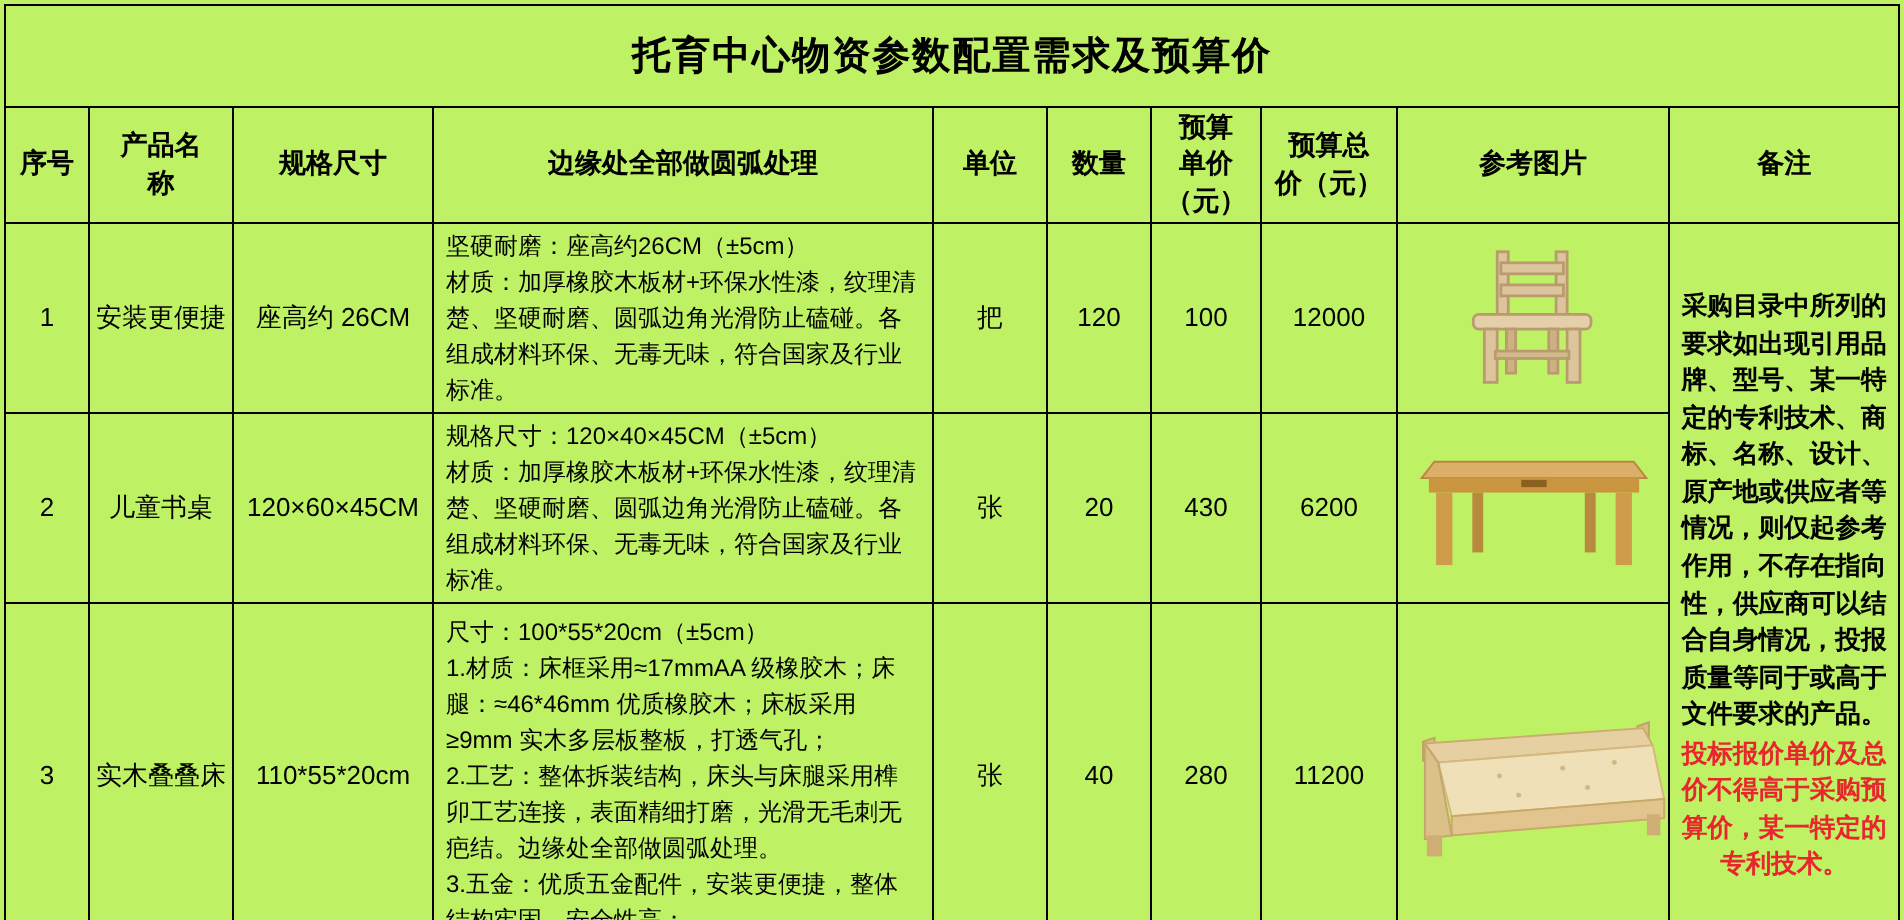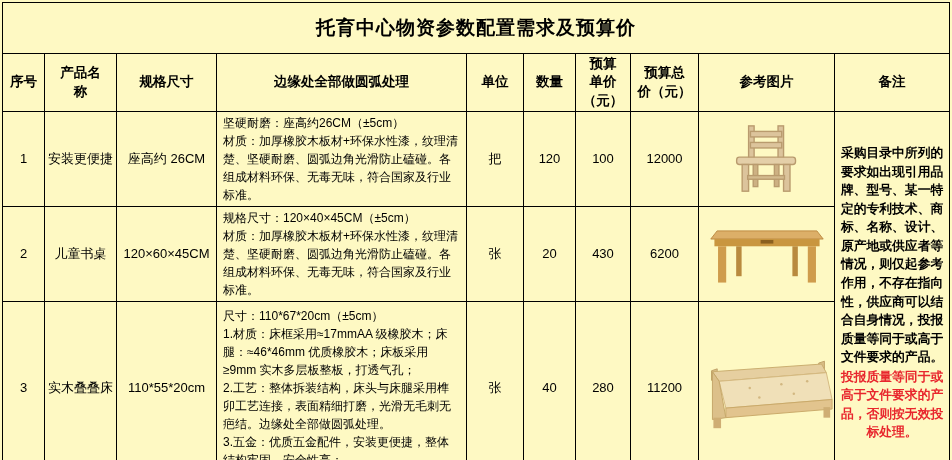--- a/index.html
+++ b/index.html
@@ -1,17 +1,17 @@
 <!DOCTYPE html>
 <html><head>
 <meta charset="utf-8">
 <style>
   html,body{margin:0;padding:0;background:#fff;color:#000;
     font-family:"Liberation Sans","DejaVu Sans",sans-serif;}
-  .sheet{width:952px;height:460px;box-sizing:border-box;padding:2px;background:#fef9c3;}
+  .sheet{width:952px;height:460px;box-sizing:border-box;padding:2px;background:#bef264;}
   table{border-collapse:collapse;table-layout:fixed;width:947px;}
   td,th{border:1px solid #000;padding:1px 3px;overflow:hidden;box-sizing:border-box;}
   .title-cell{height:51px;text-align:center;vertical-align:middle;
     font-size:19px;font-weight:bold;letter-spacing:1px;}
   thead .head th{height:58px;font-size:13.5px;font-weight:bold;text-align:center;
     vertical-align:middle;white-space:pre-line;line-height:1.35;padding:1px 2px;}
   .c{text-align:center;vertical-align:middle;font-size:13px;line-height:1.35;}
   .req{font-size:12px;line-height:1.5;text-align:left;vertical-align:middle;
     padding:2px 6px;}
   .req div{margin:0;}
@@ -88,21 +88,21 @@
             <rect x="35" y="46" width="5" height="24" fill="#cdb183"></rect>
             <rect x="58" y="46" width="5" height="24" fill="#cdb183"></rect>
             <rect x="23" y="46" width="7" height="29"></rect>
             <rect x="68" y="46" width="7" height="29"></rect>
             <rect x="29" y="58" width="40" height="4" fill="#d3ba8e"></rect>
           </g>
         </svg>
       </td>
       <td class="remark" rowspan="3">
         <span class="nm">采购目录中所列的要求如出现引用品牌、型号、某一特定的专利技术、商标、名称、设计、原产地或供应者等情况，则仅起参考作用，不存在指向性，供应商可以结合自身情况，投报质量等同于或高于文件要求的产品。</span>
-        <span class="hl" style="color: rgb(232, 38, 45);">投报质量等同于或高于文件要求的产品，否则按无效投标处理。</span>
+        <span class="hl" style="color: rgb(232, 38, 45);">投标报价单价及总价不得高于采购预算价，某一特定的专利技术。</span>
       </td>
     </tr>
 
     <tr class="r2">
       <td class="c">2</td>
       <td class="c">儿童书桌</td>
       <td class="c">120×60×45CM</td>
       <td class="req">
         <div>规格尺寸：120×40×45CM（±5cm）</div>
         <div>材质：加厚橡胶木板材+环保水性漆，纹理清楚、坚硬耐磨、圆弧边角光滑防止磕碰。各组成材料环保、无毒无味，符合国家及行业标准。</div>
@@ -122,21 +122,21 @@
           <rect x="93" y="29" width="6" height="33" fill="#b98a3e"></rect>
         </svg>
       </td>
     </tr>
 
     <tr class="r3">
       <td class="c">3</td>
       <td class="c">实木叠叠床</td>
       <td class="c">110*55*20cm</td>
       <td class="req">
-        <div>尺寸：110*67*20cm（±5cm）</div>
+        <div>尺寸：100*55*20cm（±5cm）</div>
         <div>1.材质：床框采用≈17mmAA 级橡胶木；床腿：≈46*46mm 优质橡胶木；床板采用≥9mm 实木多层板整板，打透气孔；</div>
         <div>2.工艺：整体拆装结构，床头与床腿采用榫卯工艺连接，表面精细打磨，光滑无毛刺无疤结。边缘处全部做圆弧处理。</div>
         <div>3.五金：优质五金配件，安装更便捷，整体结构牢固，安全性高；</div>
       </td>
       <td class="c">张</td>
       <td class="c">40</td>
       <td class="c">280</td>
       <td class="c">11200</td>
       <td class="img-cell">
         <svg width="134" height="96" viewBox="0 0 140 100">

